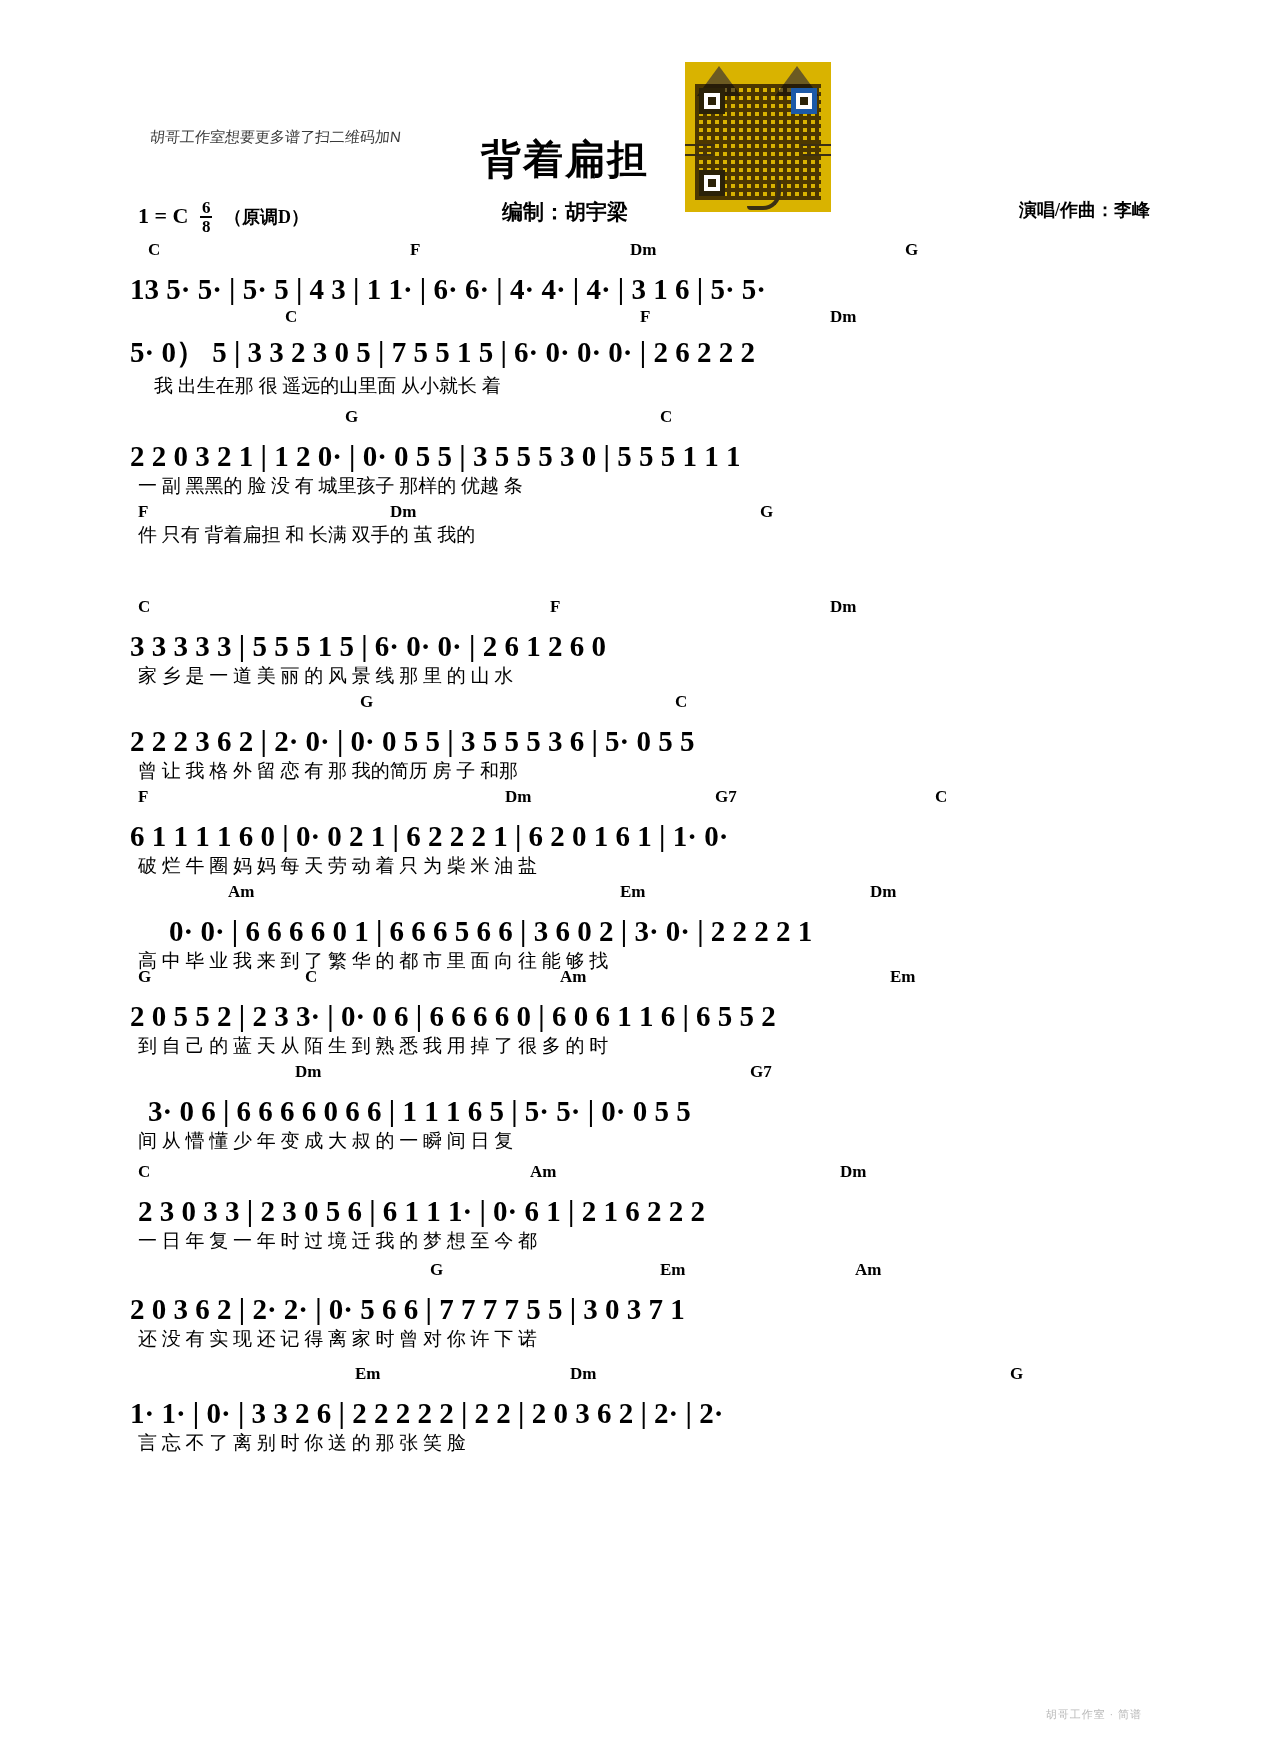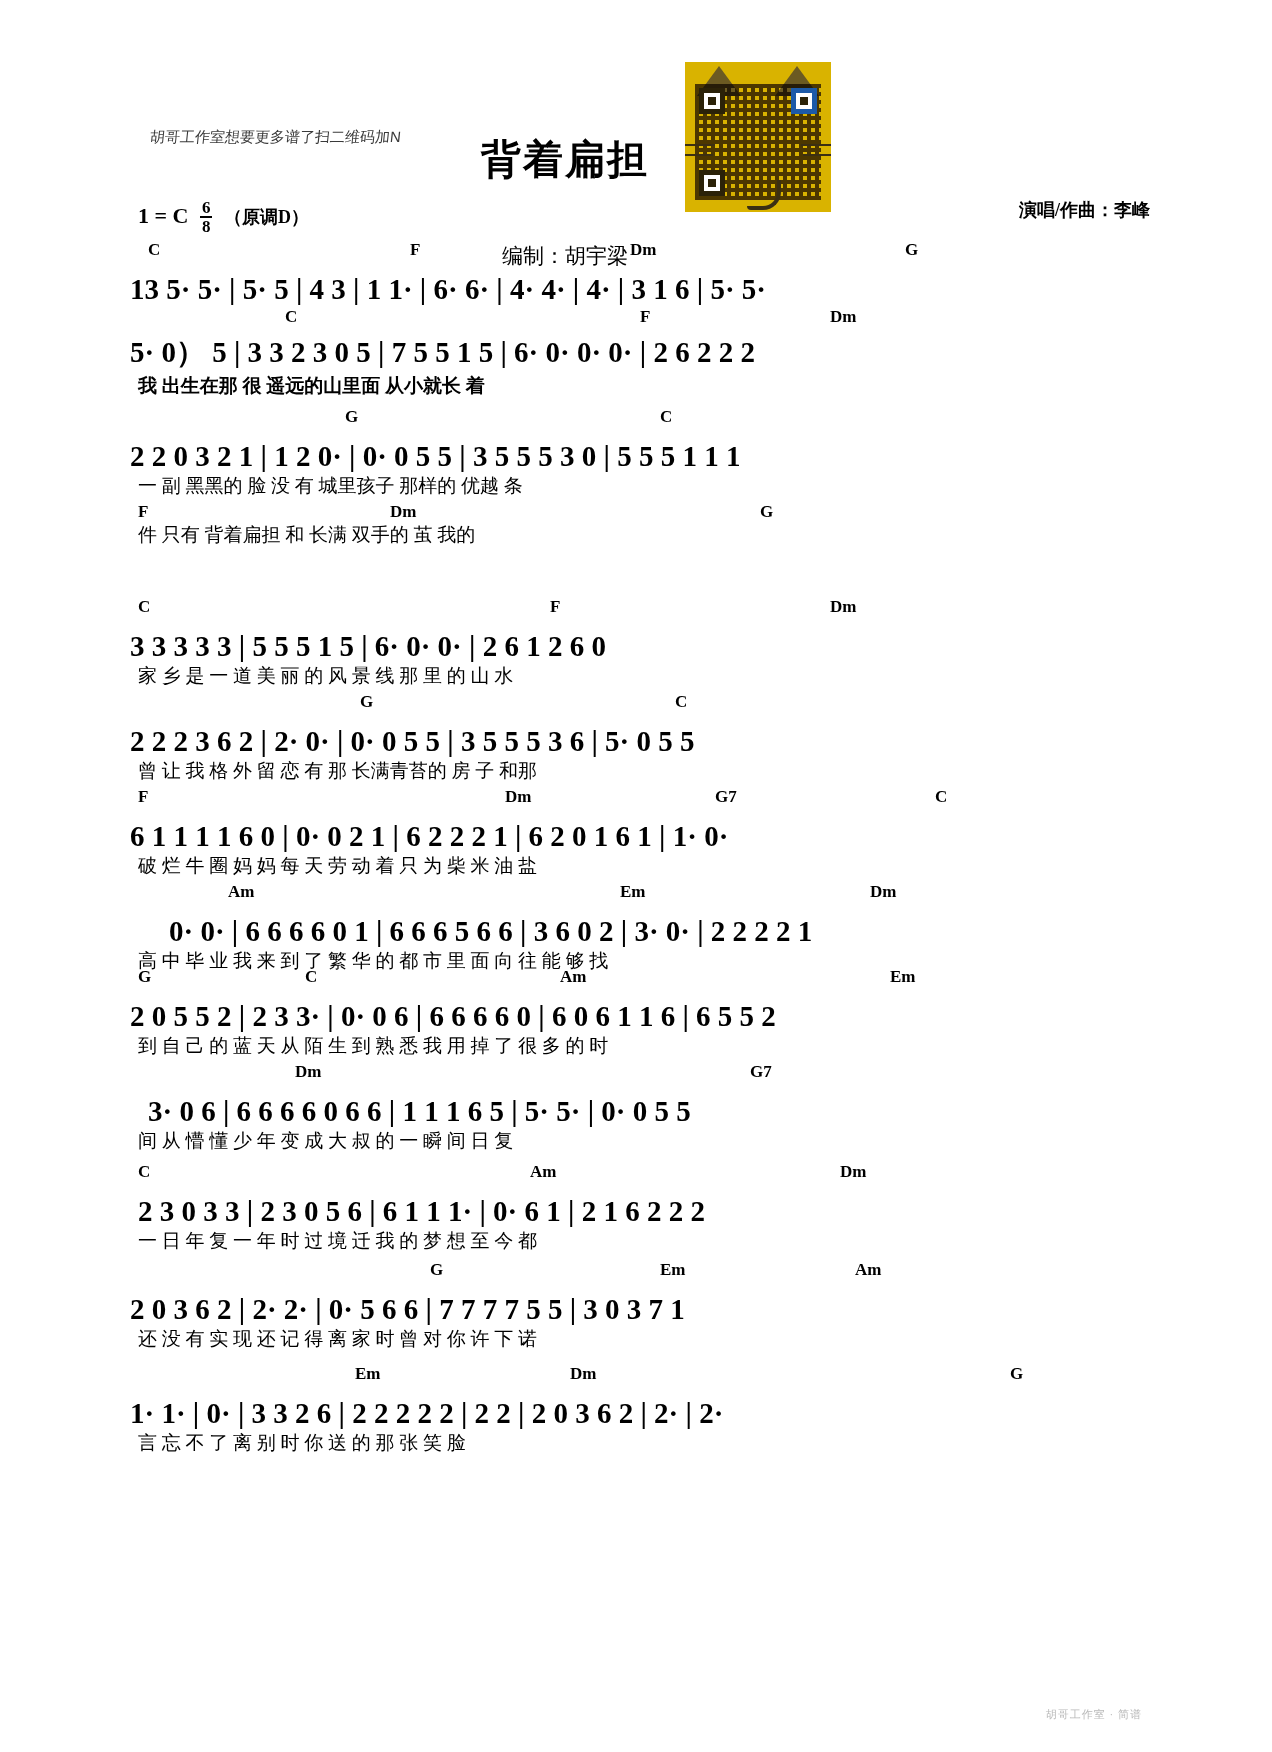--- a/index.html
+++ b/index.html
@@ -47,23 +47,22 @@
     letter-spacing: 2px;
     font-family: "Liberation Serif", serif;
   }
   .arranger {
     position: absolute;
     left: 0;
     top: 198px;
     width: 1130px;
     text-align: center;
     font-size: 21px;
-    font-weight: normal;
-    font-family: "Liberation Serif", serif;
-    margin-top: 44px;
+    font-weight: bold;
+    font-family: "Liberation Serif", serif;
   }
   .credit-right {
     position: absolute;
     right: 122px;
     top: 198px;
     font-size: 18px;
     font-weight: bold;
     white-space: nowrap;
   }
 
@@ -267,21 +266,21 @@
       <div class="system" style="top: 305px;">
         <div class="chords">
           <span class="chord" style="left: 155px;">C</span>
           <span class="chord" style="left: 510px;">F</span>
           <span class="chord" style="left: 700px;">Dm</span>
         </div>
         <div class="notes">
           <span class="nt" style="left: 0px;">5·  0） 5 | 3 3 2 3 0 5 | 7 5 5 1  5 | 6·  0·  0·  0· | 2 6 2  2  2</span>
         </div>
         <div class="lyrics">
-          <span class="ly" style="left: 8px; font-weight: bold;">我 出生在那 很 遥远的山里面 从小就长 着</span>
+          <span class="ly" style="left: 24px;">我 出生在那 很 遥远的山里面 从小就长 着</span>
         </div>
       </div>
       <div class="system" style="top: 405px;">
         <div class="chords">
           <span class="chord" style="left: 215px;">G</span>
           <span class="chord" style="left: 530px;">C</span>
         </div>
         <div class="notes">
           <span class="nt" style="left: 0px;">2 2 0  3 2 1 | 1 2  0· | 0·  0 5 5 | 3 5 5  5 3 0 | 5 5 5  1 1 1</span>
         </div>
@@ -314,21 +313,21 @@
       </div>
       <div class="system" style="top: 690px;">
         <div class="chords">
           <span class="chord" style="left: 230px;">G</span>
           <span class="chord" style="left: 545px;">C</span>
         </div>
         <div class="notes">
           <span class="nt" style="left: 0px;">2 2 2  3 6 2 | 2·  0· | 0·  0 5 5 | 3 5 5 5 3 6 | 5·  0  5 5</span>
         </div>
         <div class="lyrics">
-          <span class="ly" style="left: 8px;">曾 让 我 格 外 留 恋 有 那 长满青苔的 房 子 和那</span>
+          <span class="ly" style="left: 8px;">曾 让 我 格 外 留 恋 有 那 我的简历 房 子 和那</span>
         </div>
       </div>
       <div class="system" style="top: 785px;">
         <div class="chords">
           <span class="chord" style="left: 8px;">F</span>
           <span class="chord" style="left: 375px;">Dm</span>
           <span class="chord" style="left: 585px;">G7</span>
           <span class="chord" style="left: 805px;">C</span>
         </div>
         <div class="notes">

